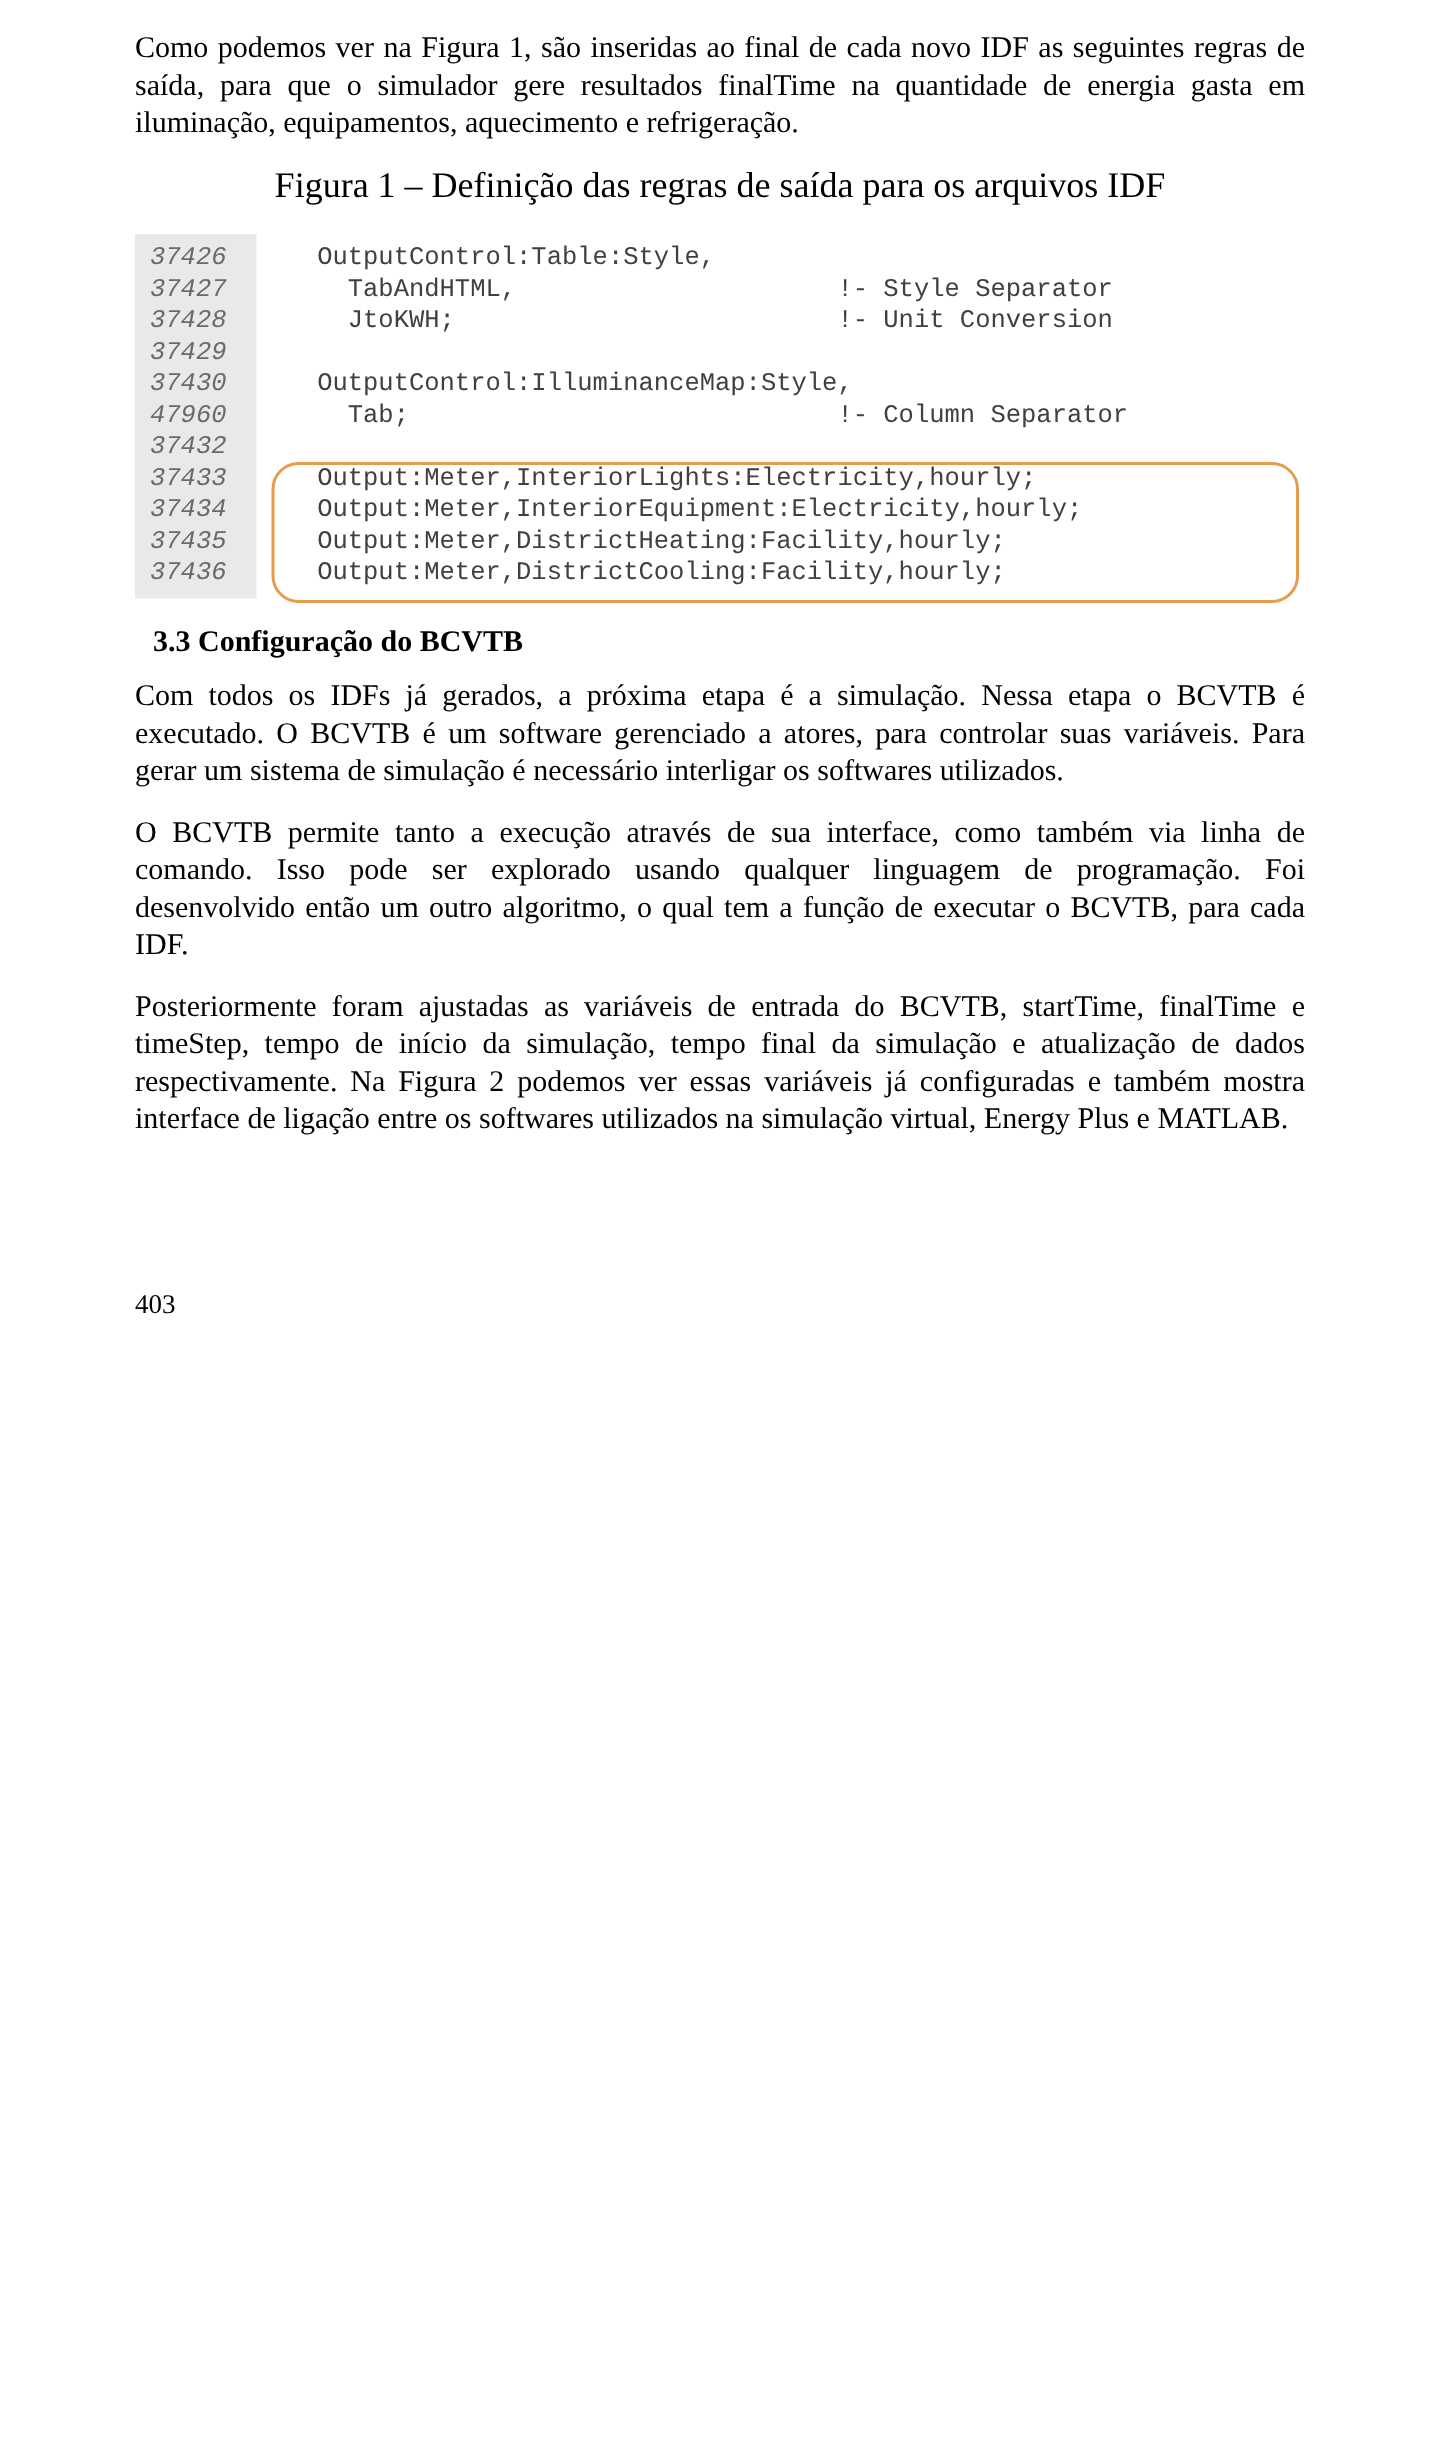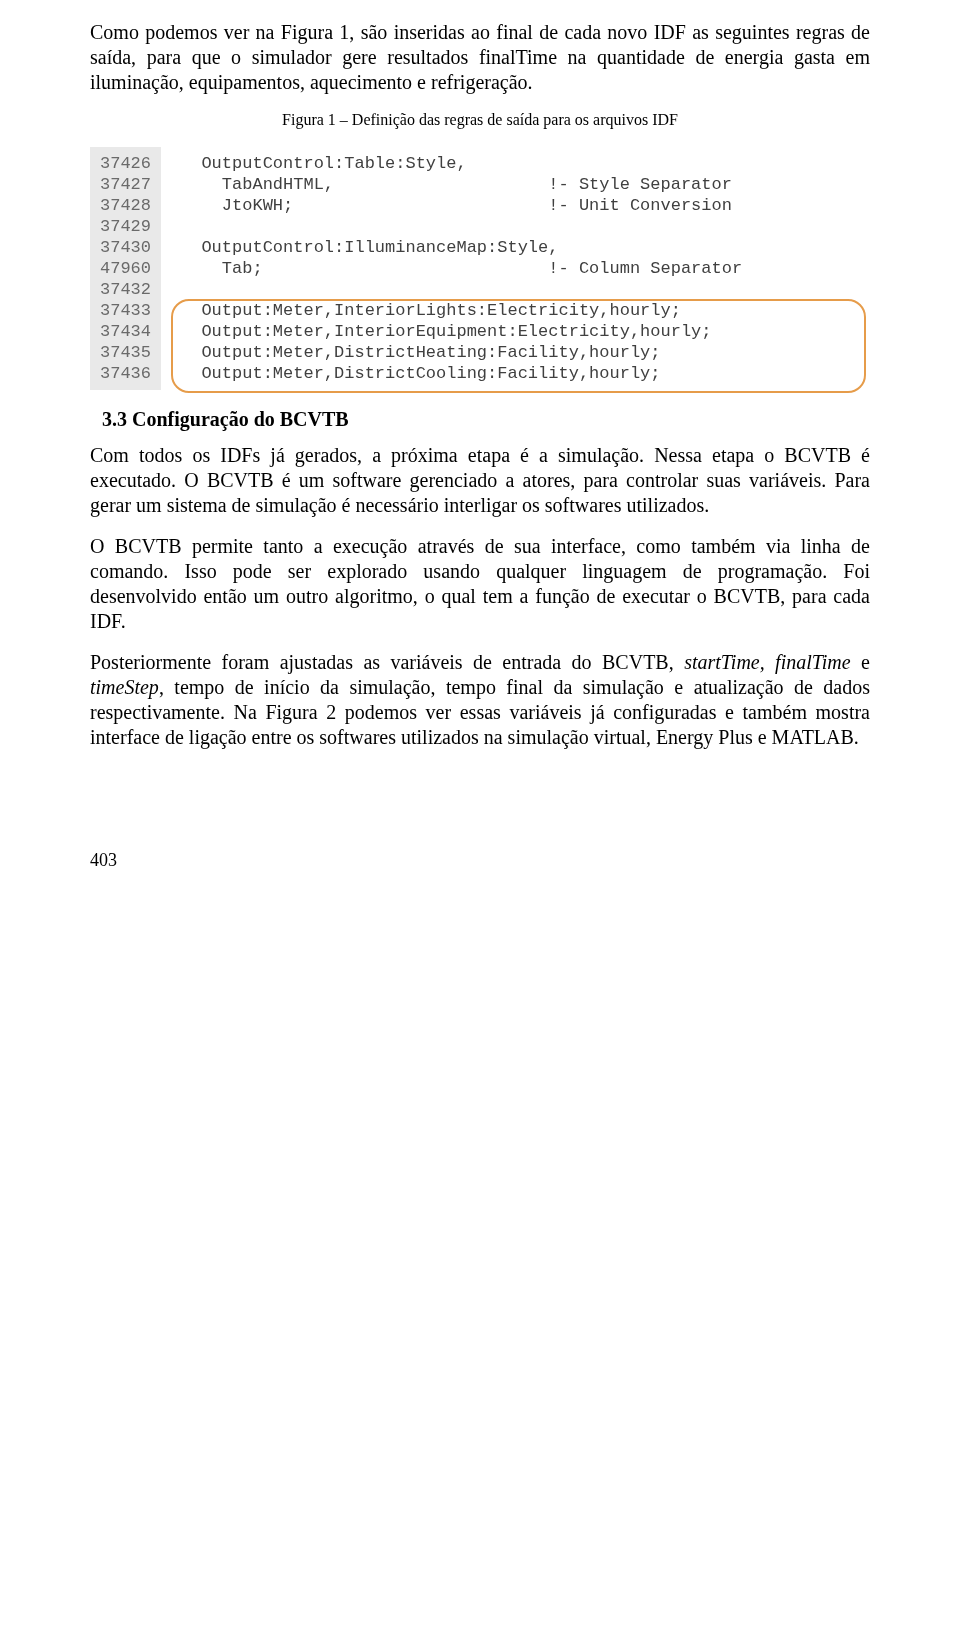--- a/index.html
+++ b/index.html
@@ -13,38 +13,39 @@
   .page {
     padding: 20px 90px 40px 90px;
   }
   .para {
     font-size: 20px;
     line-height: 1.25;
     text-align: justify;
     margin: 0 0 16px 0;
   }
   .figure-caption {
-    font-size: 16px;
+    font-size: 24px;
     text-align: center;
     margin: 10px 0 18px 0;
   }
   .code-figure {
     display: flex;
     border: none;
     font-family: "Courier New", Courier, monospace;
     font-size: 17px;
     color: #404040;
     margin-bottom: 10px;
   }
   .gutter {
     background: #e9e9e9;
-    padding: 6px 10px 6px 10px;
+    padding: 6px 20px 6px 10px;
     text-align: right;
     color: #6a6a6a;
     flex: 0 0 auto;
+    font-style: italic;
   }
   .gutter div {
     height: 21px;
     line-height: 21px;
   }
   .code-body {
     padding: 6px 0 6px 20px;
     flex: 1;
     position: relative;
   }
@@ -63,21 +64,20 @@
     border: 2px solid #e69c4a;
     border-radius: 18px;
     pointer-events: none;
   }
   .section-heading {
     font-size: 20px;
     font-weight: bold;
     margin: 18px 0 12px 12px;
   }
   .italic {
-    font-style: italic;
   }
   .page-number {
     text-align: left;
     font-size: 18px;
     margin-top: 100px;
   }
 </style>
 </head>
 <body>
 

